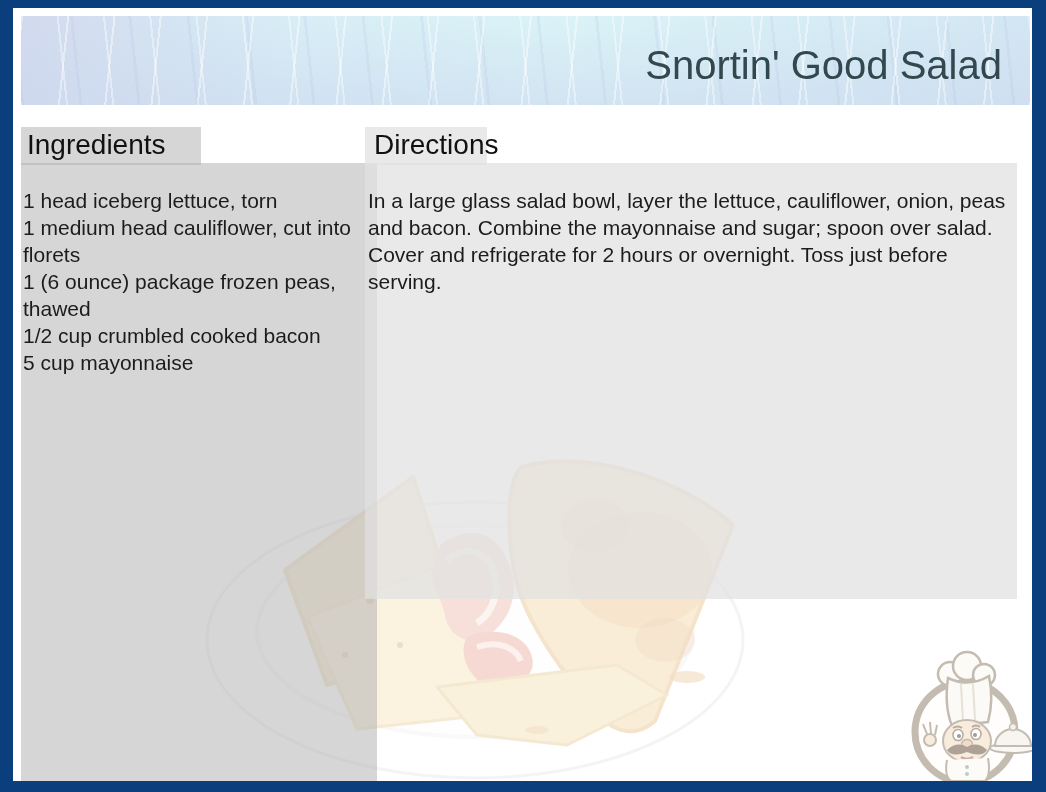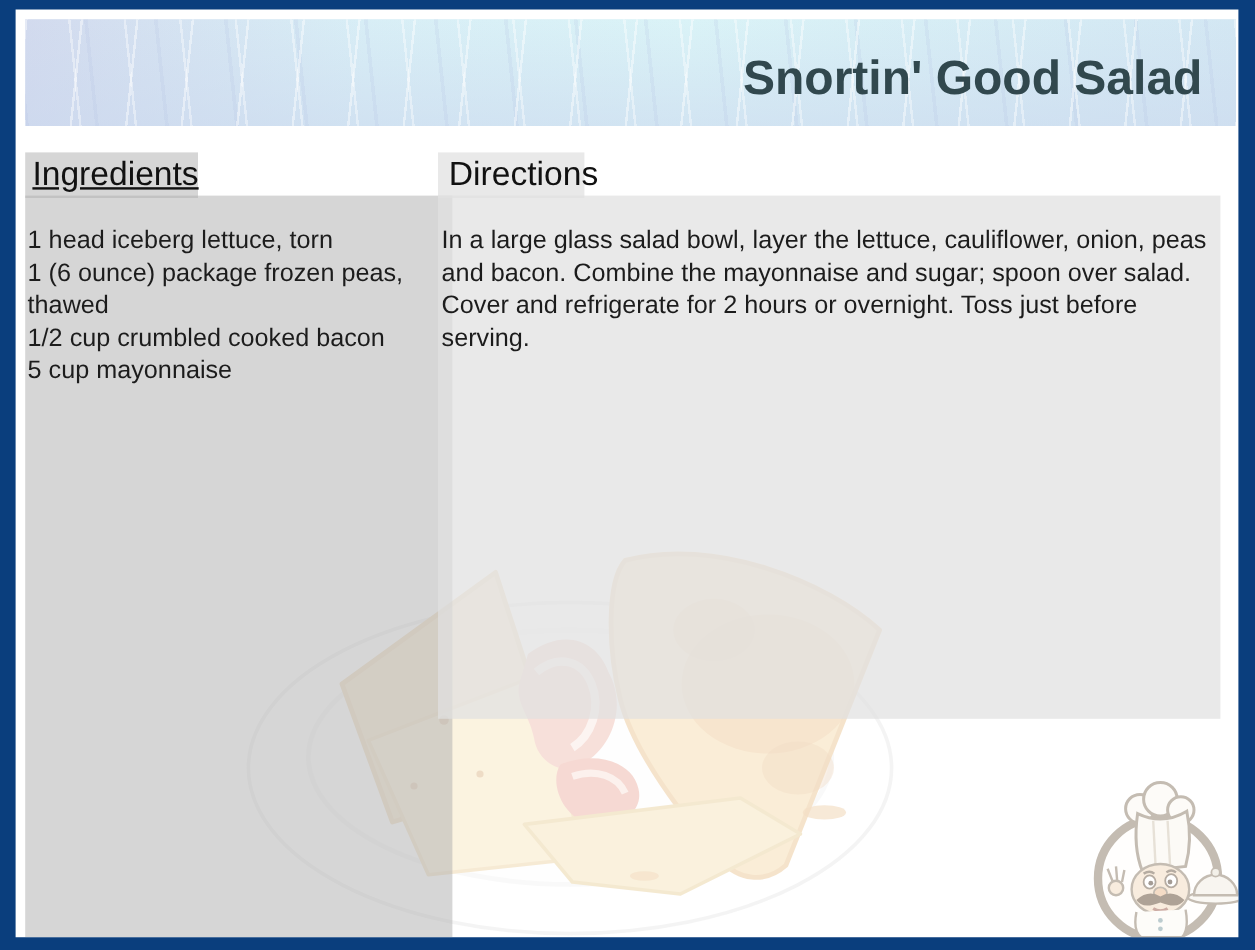--- a/index.html
+++ b/index.html
@@ -24,21 +24,20 @@
     width: 1009px; height: 89px;
     background:
       linear-gradient(180deg, rgba(214,240,246,0.0) 0%, rgba(203,216,238,0.55) 100%),
       linear-gradient(90deg, #d2daee 0%, #d8eef6 28%, #daf3f7 55%, #d3e7f3 100%);
     z-index: 2;
     display: flex;
     align-items: center;
     justify-content: flex-end;
     padding: 10px 28px 0 0;
     overflow: hidden;
-    font-weight: bold;
   }
   .banner::before {
     content: "";
     position: absolute;
     inset: 0;
     background:
       repeating-linear-gradient(96deg,  rgba(255,255,255,0.45) 0 2px, rgba(255,255,255,0) 2px 46px),
       repeating-linear-gradient(-96deg, rgba(255,255,255,0.40) 0 2px, rgba(255,255,255,0) 2px 46px),
       repeating-linear-gradient(84deg,  rgba(176,190,225,0.18) 0 3px, rgba(176,190,225,0) 3px 58px);
   }
@@ -62,23 +61,22 @@
   .panel-heading-block {
     position: absolute;
     top: 119px;
     height: 38px;
     padding: 2px 0 0 6px;
     font-size: 28px;
     color: #111111;
     z-index: 2;
   }
   .ingredients-heading-block {
-    left: 8px; width: 144px;
+    left: 8px; width: 180px;
     background: rgba(176,176,176,0.52);
-    text-decoration: underline;
   }
   .directions-heading-block {
     left: 352px; width: 122px;
     padding-left: 9px;
     background: rgba(225,225,225,0.72);
   }
 
   .panel-body {
     position: absolute;
     top: 155px;
@@ -144,20 +142,21 @@
       <ellipse cx="352" cy="345" rx="12" ry="4" fill="#dd9846" opacity="0.6"></ellipse>
     </g>
   </svg>
 
   <div class="panel-heading-block ingredients-heading-block">
     <span>Ingredients</span>
   </div>
   <div class="panel-body ingredients-body">
     <div>
       <p>1 head iceberg lettuce, torn</p>
+      <p>1 medium head cauliflower, cut into florets</p>
       <p>1 (6 ounce) package frozen peas, thawed</p>
       <p>1/2 cup crumbled cooked bacon</p>
       <p>5 cup mayonnaise</p>
     </div>
   </div>
 
   <div class="panel-heading-block directions-heading-block">
     <span>Directions</span>
   </div>
   <div class="panel-body directions-body">

